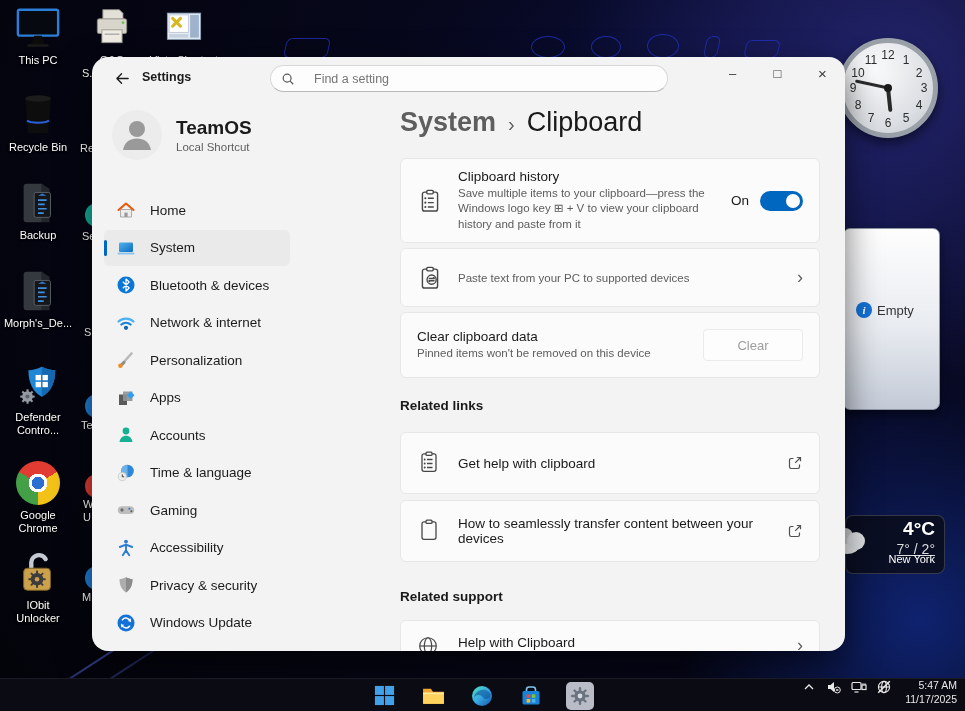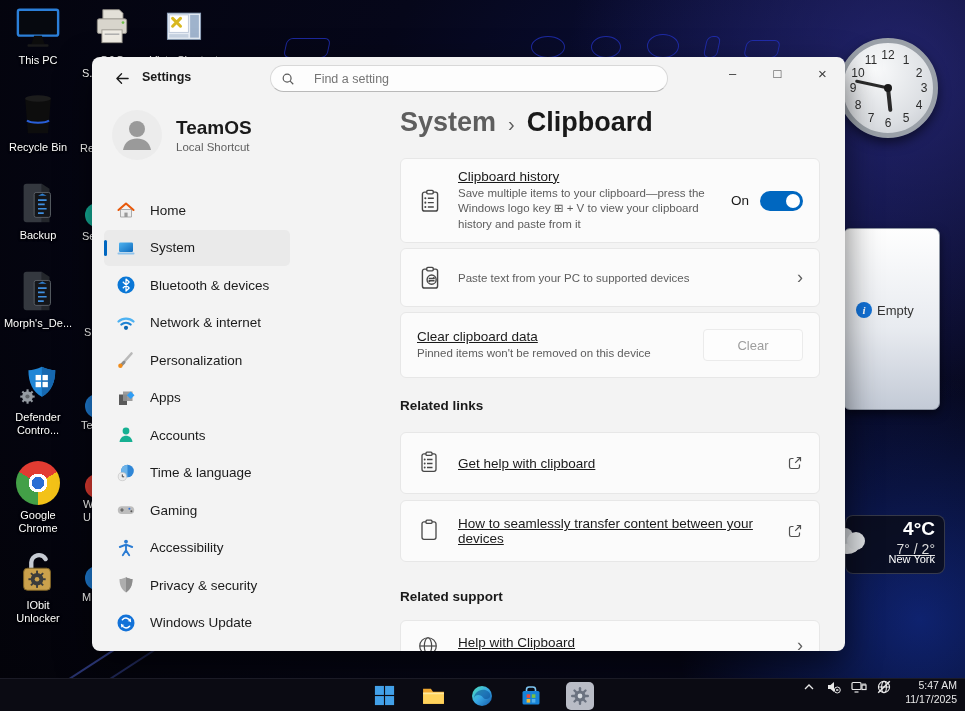--- a/index.html
+++ b/index.html
@@ -42,21 +42,21 @@
     display:flex;align-items:center;justify-content:center;font-family:"Liberation Serif",serif;font-style:italic;}
   .gp-text{font-size:13px;color:#333;}
   .weather{position:absolute;left:833px;top:512px;width:112px;height:62px;z-index:2;}
   .wbox{position:absolute;left:12px;top:3px;right:0;bottom:0;background:rgba(10,12,22,.78);
     border:1px solid rgba(255,255,255,.18);border-radius:8px;}
   .wcloud{position:absolute;left:-2px;top:10px;z-index:3;}
   .wtemp{position:absolute;right:10px;top:6px;font-size:19px;color:#fff;font-weight:bold;z-index:3;}
   .wrange{position:absolute;right:10px;top:29px;font-size:14px;color:#ddd;z-index:3;text-decoration:underline;}
   .wcity{position:absolute;right:10px;top:41px;font-size:11px;color:#fff;z-index:3;}
   
-  .win{position:absolute;left:92px;top:57px;width:753px;height:594px;background:#f3f3f3;border-radius:8px;
+  .win{position:absolute;left:92px;top:57px;width:753px;height:594px;background:#f3f3f3;border-radius:16px;
     overflow:hidden;z-index:5;box-shadow:0 12px 34px rgba(0,0,0,.55);color:#1a1a1a;}
   .back-btn{position:absolute;left:16px;top:8px;width:28px;height:26px;display:flex;align-items:center;justify-content:center;border-radius:4px;}
   .win-title{position:absolute;left:50px;top:13px;font-size:12.5px;font-weight:bold;}
   .search{position:absolute;left:178px;top:8px;width:398px;height:27px;border-radius:14px;background:#fdfdfd;
     border:1px solid #d8d8d8;border-bottom-color:#b9b9b9;display:flex;align-items:center;padding:0 10px;gap:17px;}
   .search input{flex:1;border:none;outline:none;background:transparent;font-size:12.5px;color:#333;
     font-family:"Liberation Sans",sans-serif;}
   .search input::placeholder{color:#757575;}
   .win-controls{position:absolute;right:0;top:0;display:flex;}
   .wc{width:45px;height:32px;display:flex;align-items:center;justify-content:center;font-size:13px;color:#3a3a3a;}
@@ -67,25 +67,25 @@
   .nav{position:absolute;left:12px;top:135px;width:186px;}
   .nav-item{display:flex;align-items:center;gap:14px;height:36px;margin-bottom:1.5px;padding:0 12px;border-radius:5px;position:relative;}
   .nav-item.sel{background:#eaeaea;}
   .nav-item.sel::before{content:"";position:absolute;left:0;top:10px;width:3px;height:16px;border-radius:2px;background:#0067c0;}
   .nicon{width:20px;height:20px;flex:none;display:flex;}
   .nlabel{font-size:13.5px;color:#1b1b1b;white-space:nowrap;}
   .main{position:absolute;left:308px;top:0;width:420px;height:594px;}
   .crumb{position:absolute;left:0;top:50px;display:flex;align-items:baseline;gap:12px;}
   .crumb .parent{font-size:27px;font-weight:600;color:#5e5e5e;}
   .crumb .sep{font-size:20px;color:#5e5e5e;}
-  .crumb .current{font-size:27px;font-weight:700;color:#191919;}
+  .crumb .current{font-size:27px;font-weight:400;color:#191919;}
   .card{position:absolute;left:0;width:420px;background:#fbfbfb;border:1px solid #e7e7e7;border-radius:6px;
     display:flex;align-items:center;padding:0 16px;gap:15px;}
   .ctext{flex:1;min-width:0;}
-  .ctitle{font-size:13.5px;color:#1a1a1a;text-decoration:underline;}
+  .ctitle{font-size:13.5px;color:#1a1a1a;}
   .cdesc{font-size:11.5px;color:#5d5d5d;line-height:1.35;margin-top:2px;max-width:300px;}
   .cicon{width:26px;height:26px;flex:none;display:flex;}
   .cright{display:flex;align-items:center;gap:11px;flex:none;}
   .toggle-label{font-size:13.5px;}
   .toggle{width:43px;height:20px;border-radius:10px;background:#0067c0;position:relative;display:inline-block;}
   .toggle .knob{position:absolute;right:3px;top:3px;width:14px;height:14px;border-radius:50%;background:#fff;}
   .chev{font-size:18px;color:#5f5f5f;flex:none;}
   .clear-btn{width:100px;height:32px;border-radius:4px;background:#fdfdfd;border:1px solid #ebebeb;
     color:#9d9d9d;font-size:13px;font-family:"Liberation Sans",sans-serif;flex:none;}
   .sec-head{position:absolute;left:0;font-size:13.5px;font-weight:bold;color:#1a1a1a;}

